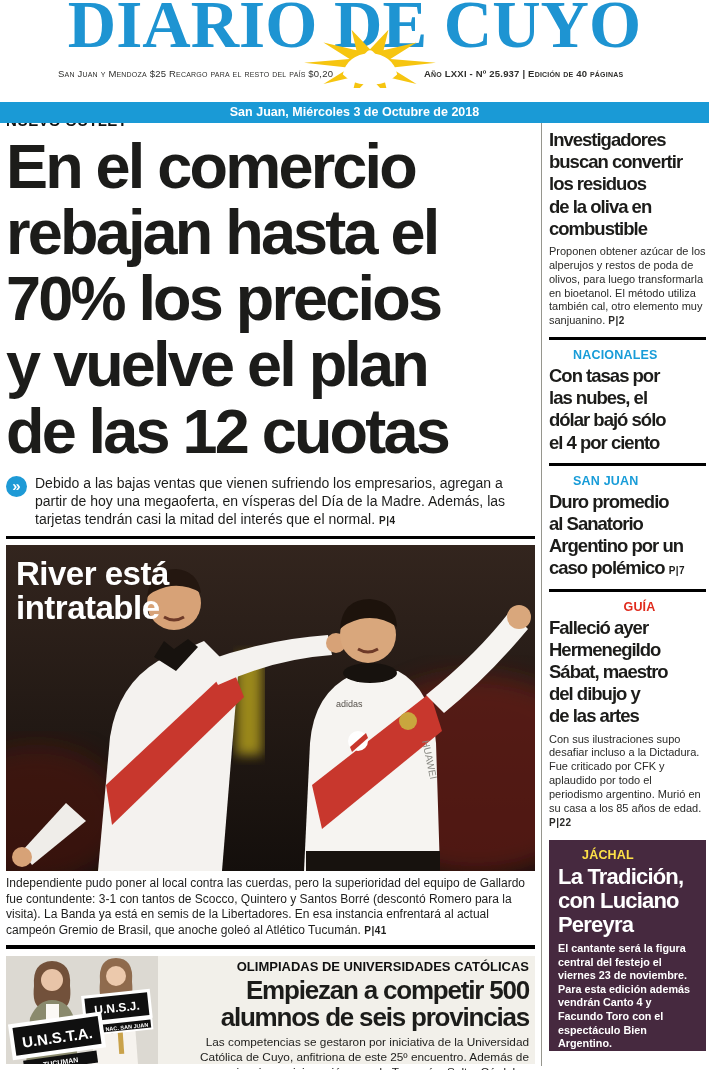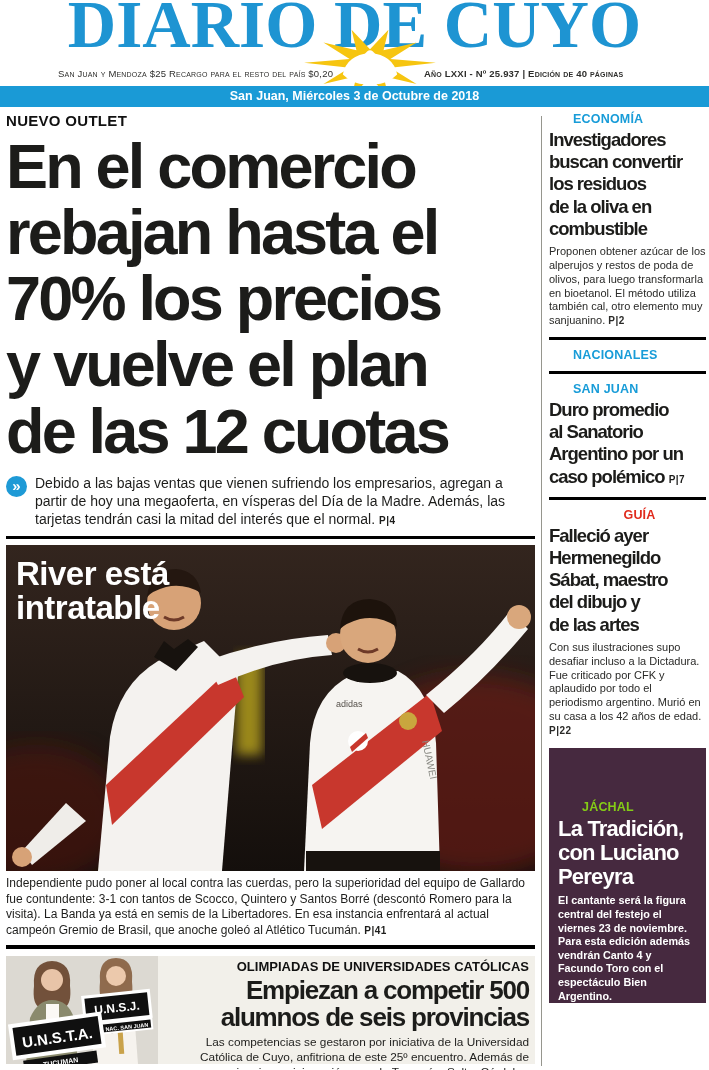--- a/index.html
+++ b/index.html
@@ -13,21 +13,21 @@
     position:absolute; top:-14px; left:0; width:709px; text-align:center;
     font-family:"Liberation Serif", serif; font-weight:bold; font-size:67px;
     letter-spacing:0px; color:var(--masthead_blue,#1e94d2); z-index:1;
   }
   .sun { position:absolute; left:294px; top:24px; width:152px; height:64px; z-index:2; }
   .tagline { position:absolute; top:68px; font-size:9.5px; color:#2e2e2c;
     font-variant:small-caps; letter-spacing:.2px; z-index:3; }
   .tagline-left  { left:58px; }
   .tagline-right { left:424px; font-weight:bold; }
   .datebar {
-    position:absolute; left:0; top:86px; width:709px; height:21px;
+    position:absolute; left:0; top:102px; width:709px; height:21px;
     background:var(--datebar_blue,#1a9ad6); color:#fff; font-weight:bold;
     font-size:12.5px; text-align:center; line-height:21px; z-index:3;
   }
   
   .col-main { position:absolute; left:6px; top:112px; width:529px; }
   .v-divider { position:absolute; left:541px; top:116px; height:950px; width:1px; background:#96968e; }
   .col-side { position:absolute; left:549px; top:112px; width:157px; }
   
   .kicker { font-size:15px; font-weight:bold; letter-spacing:.3px; color:#111; }
   .lead-headline {
@@ -68,21 +68,21 @@
     margin-top:3px; font-size:18.5px; font-weight:bold; letter-spacing:-1px;
     line-height:1.2; color:var(--headline_black,#1c1c1a); white-space:pre-line;
   }
   .sec-body { margin-top:5px; font-size:11px; line-height:1.26; color:#2a2a28; }
   .sec-divider { height:3px; background:#000; margin:9px 0 8px; }
   .pref { font-weight:bold; font-size:10px; letter-spacing:.5px;text-align:center; }
   .jachal {
     margin-top:10px; background:var(--jachal_plum,#46293f); color:#fff;
     padding:8px 9px 0; width:157px; box-sizing:border-box;
   }
-  .jachal .sec-label { color:#84cc16;margin-top:44px; }
+  .jachal .sec-label { color:#fde047; }
   .jachal-headline {
     margin-top:3px; font-size:22px; font-weight:bold; letter-spacing:-.8px;
     line-height:1.1; white-space:pre-line; color:#fff;
   }
   .jachal-body { margin-top:5px; font-size:10.8px; line-height:1.26; font-weight:bold; color:#fff; }
   svg text { font-family:"Liberation Sans", sans-serif; }
 </style>
 </head>
 <body>
 
@@ -227,40 +227,44 @@
 buscan convertir
 los residuos
 de la oliva en
 combustible</div>
       <div class="sec-body"><span>Proponen obtener azúcar de los alperujos y restos de poda de olivos, para luego transformarla en bioetanol. El método utiliza también cal, otro elemento muy sanjuanino.</span> <span class="pref">P|2</span></div>
     </div>
     <div class="sec-divider"></div>
 
     <div>
       <div class="sec-label">NACIONALES</div>
+      <div class="sec-headline">Con tasas por
+las nubes, el
+dólar bajó sólo
+el 4 por ciento</div>
     </div>
     <div class="sec-divider"></div>
 
     <div>
       <div class="sec-label">SAN JUAN</div>
       <div class="sec-headline"><span>Duro promedio
 al Sanatorio
 Argentino por un
 caso polémico</span> <span class="pref">P|7</span></div>
     </div>
     <div class="sec-divider"></div>
 
     <div>
       <div class="sec-label red">GUÍA</div>
       <div class="sec-headline">Falleció ayer
 Hermenegildo
 Sábat, maestro
 del dibujo y
 de las artes</div>
-      <div class="sec-body"><span>Con sus ilustraciones supo desafiar incluso a la Dictadura. Fue criticado por CFK y aplaudido por todo el periodismo argentino. Murió en su casa a los 42 años de edad.</span> <span class="pref">P|22</span></div>
+      <div class="sec-body"><span>Con sus ilustraciones supo desafiar incluso a la Dictadura. Fue criticado por CFK y aplaudido por todo el periodismo argentino. Murió en su casa a los 85 años de edad.</span> <span class="pref">P|22</span></div>
     </div>
 
     <div class="jachal">
       <div class="sec-label">JÁCHAL</div>
       <div class="jachal-headline">La Tradición,
 con Luciano
 Pereyra</div>
       <div class="jachal-body"><span>El cantante será la figura central del festejo el viernes 23 de noviembre. Para esta edición además vendrán Canto 4 y Facundo Toro con el espectáculo Bien Argentino.</span> </div>
 
     </div>

